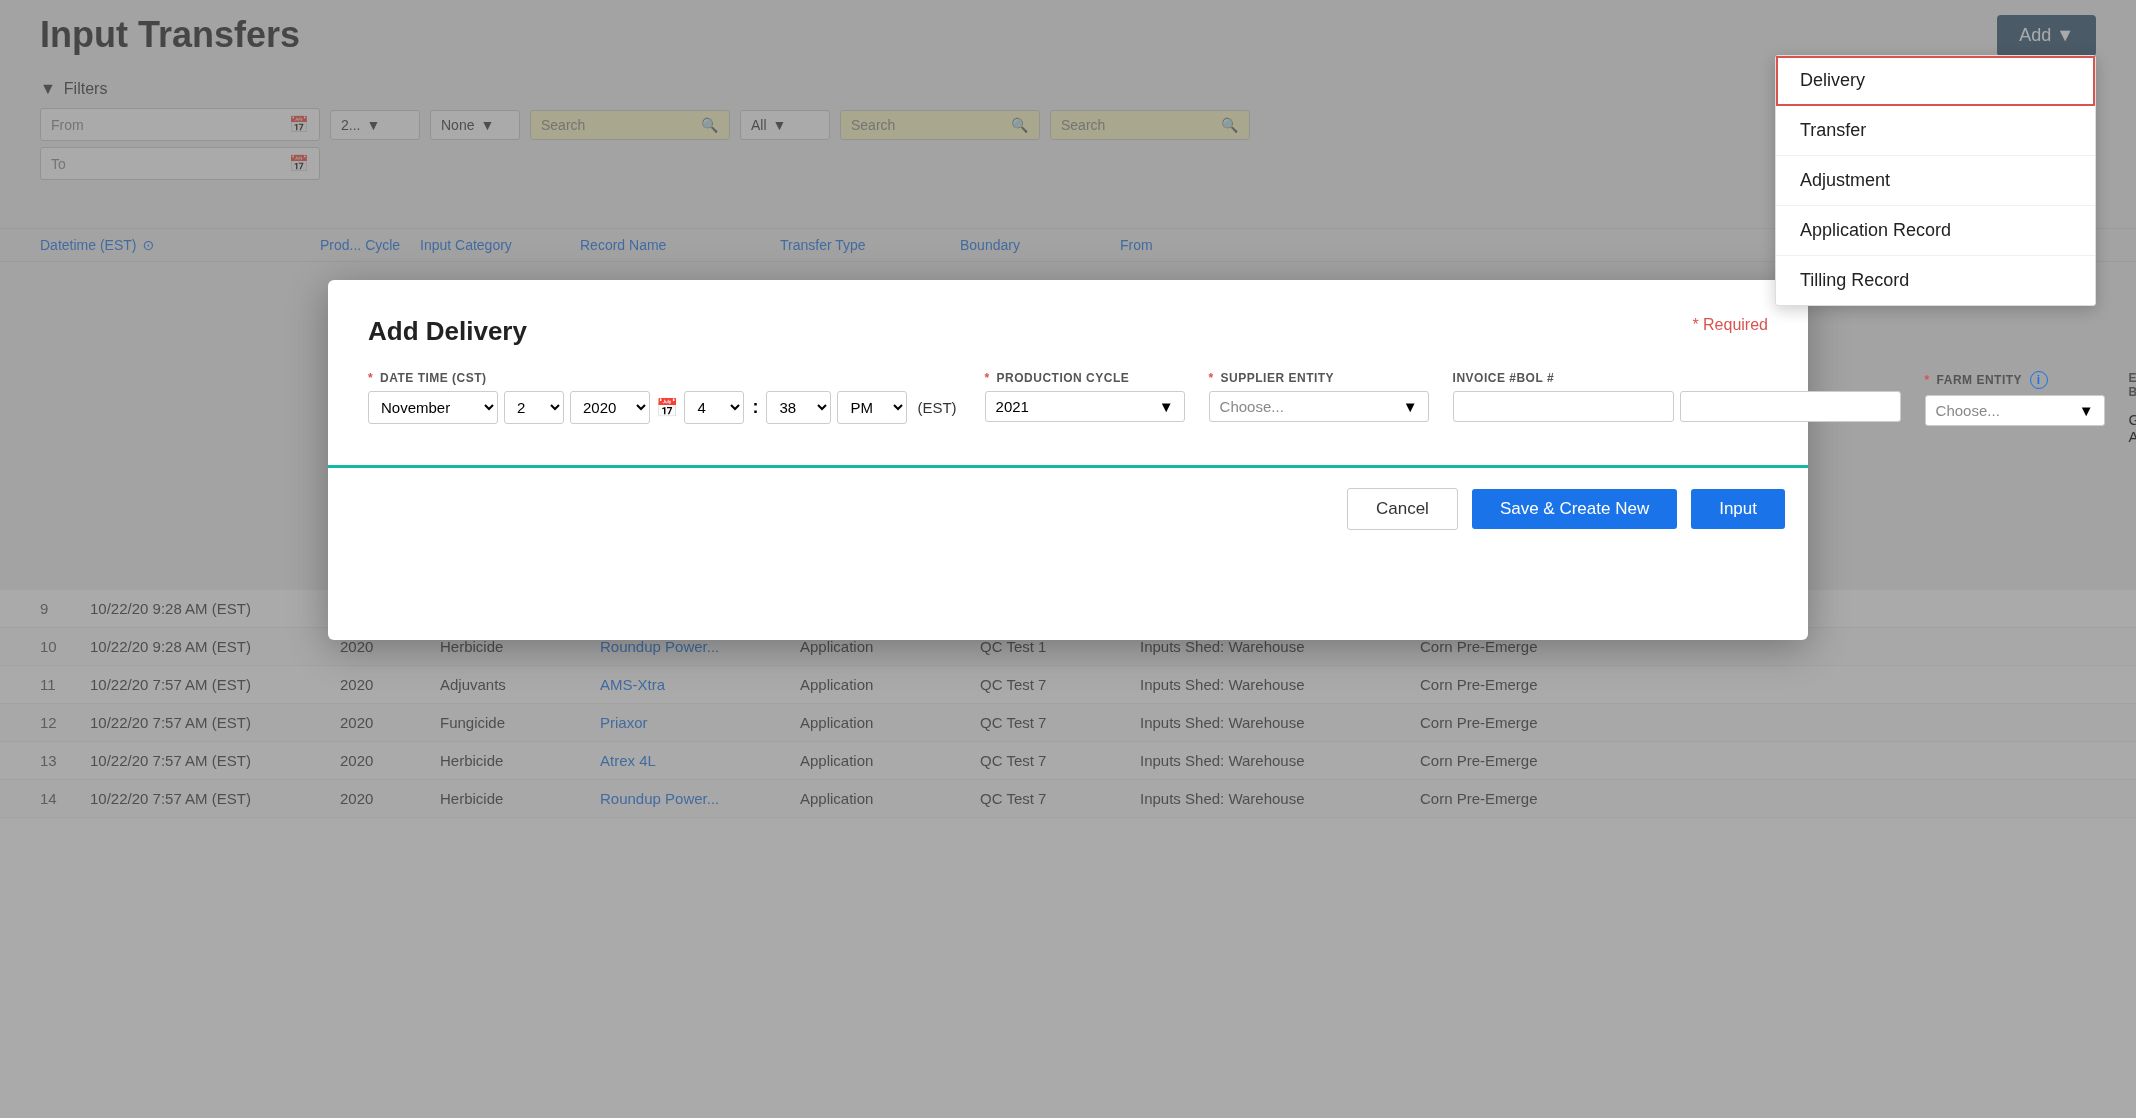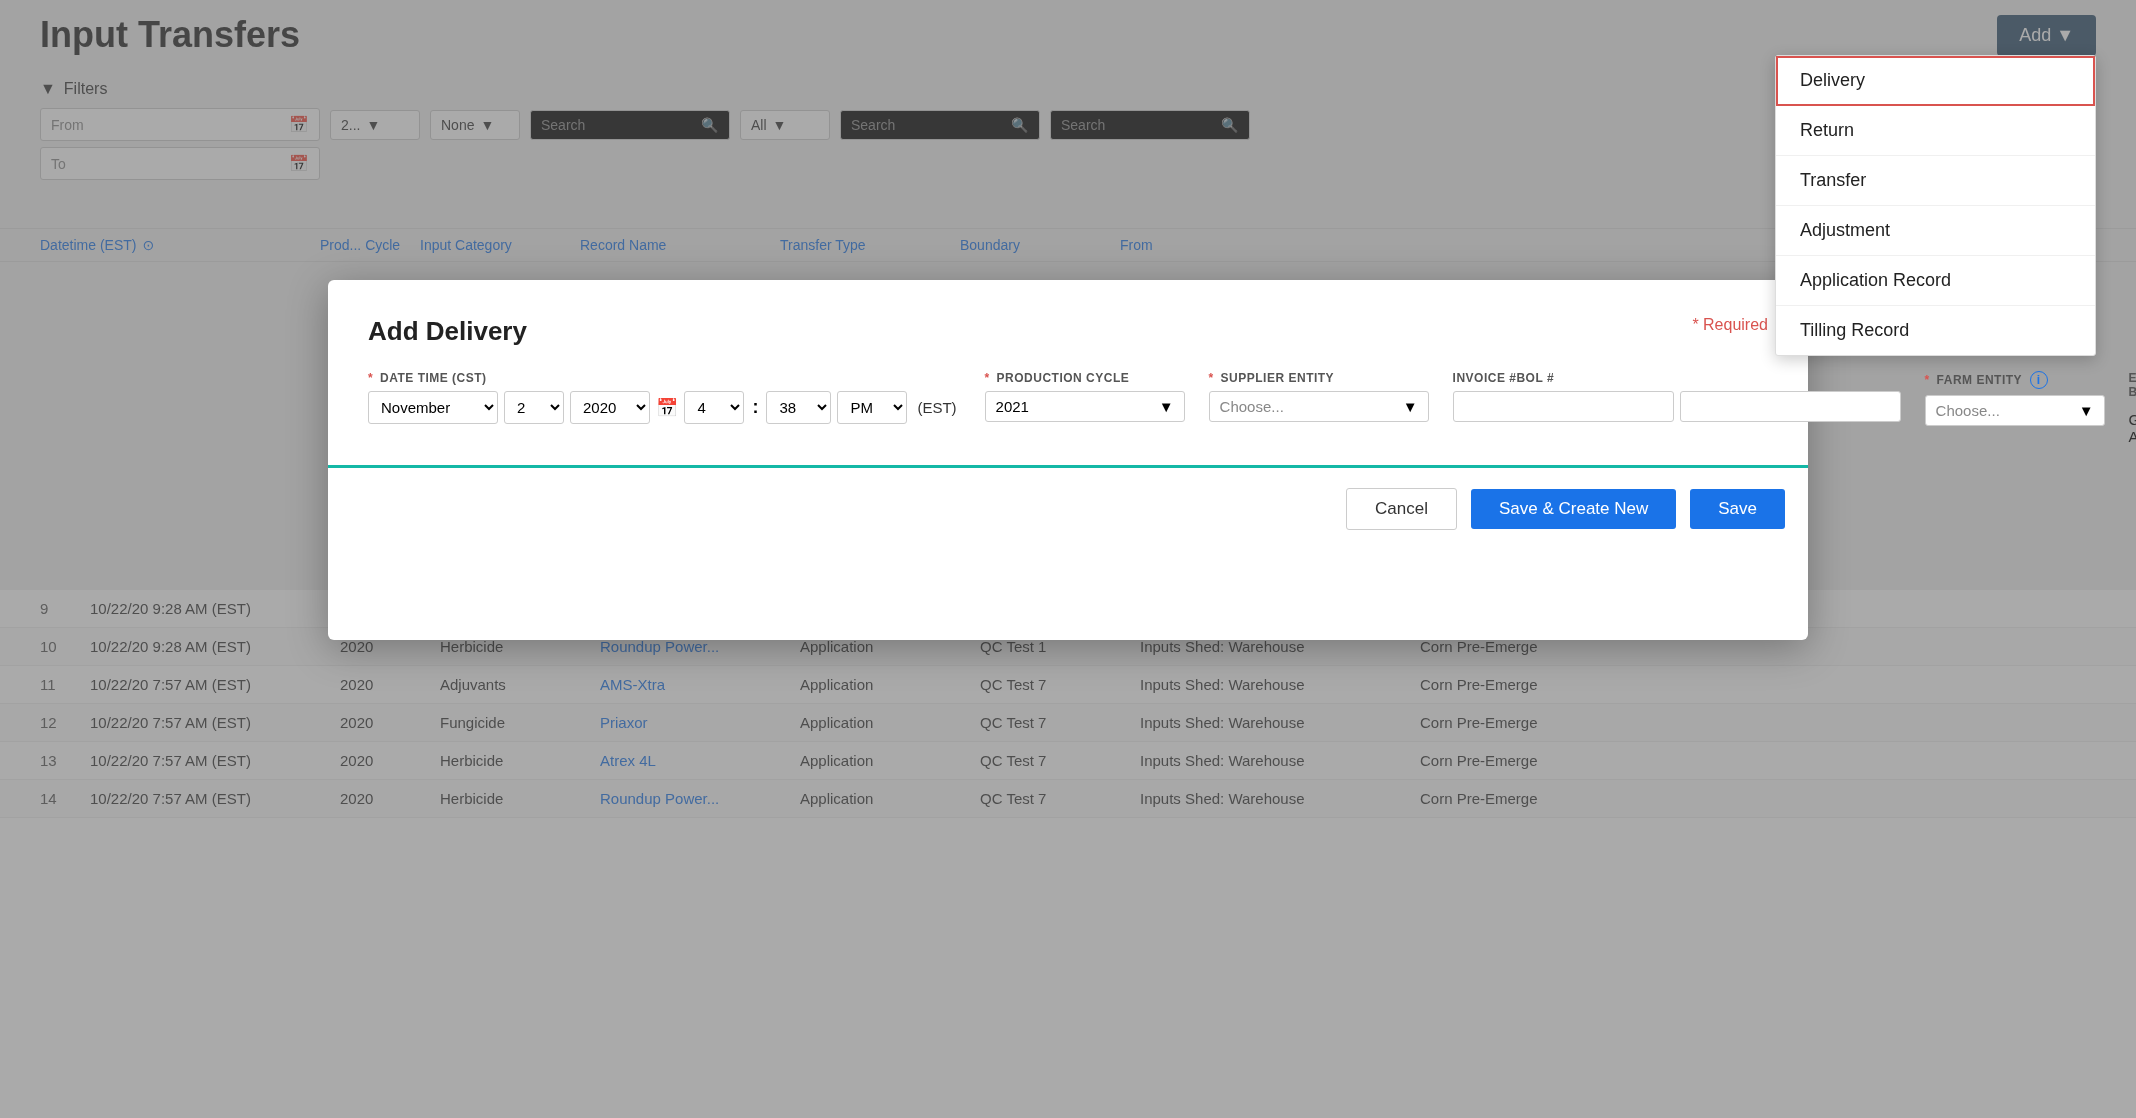--- a/index.html
+++ b/index.html
@@ -43,21 +43,21 @@
       background: white; border: 1px solid #ccc; border-radius: 3px;
       padding: 6px 10px; font-size: 14px; display: flex; align-items: center;
       gap: 6px; min-width: 280px; color: #888;
     }
     .filter-select {
       background: white; border: 1px solid #ccc; border-radius: 3px;
       padding: 6px 10px; font-size: 14px; display: flex; align-items: center;
       gap: 6px; min-width: 90px; color: #333;
     }
     .filter-search {
-      background: #000000; border: 1px solid #ccc; border-radius: 3px;
+      background: #fef9c3; border: 1px solid #ccc; border-radius: 3px;
       padding: 6px 10px; font-size: 14px; display: flex; align-items: center;
       gap: 6px; min-width: 200px; color: #888; text-align: center;
     }
 
     
     .table-header {
       position: absolute; top: 220px; left: 0; right: 0;
       background: #f0f0f0; border-top: 1px solid #ddd; border-bottom: 1px solid #ddd;
       display: flex; padding: 8px 40px; gap: 0;
     }
@@ -345,23 +345,20 @@
     <span class="row-from">Inputs Shed: Warehouse</span>
     <span class="row-to">Corn Pre-Emerge</span>
   </div>
 </div>
 
 <div class="dropdown-menu" style="top:55px; right:40px; width:321px;">
   <div class="dropdown-item highlighted">
     <span>Delivery</span>
   </div>
   <div class="dropdown-item">
-    <span>Return</span>
-  </div>
-  <div class="dropdown-item">
     <span>Transfer</span>
   </div>
   <div class="dropdown-item">
     <span>Adjustment</span>
   </div>
   <div class="dropdown-item">
     <span>Application Record</span>
   </div>
   <div class="dropdown-item">
     <span>Tilling Record</span>
@@ -456,16 +453,16 @@
       <div class="field-group">
         <div class="field-label">ENTERED BY</div>
         <div class="entered-by-text">Granular Adm</div>
       </div>
 
     </div>
 
     <div class="modal-footer">
       <button class="btn-cancel">Cancel</button>
       <button class="btn-save-create">Save &amp; Create New</button>
-      <button class="btn-save">Save</button>
+      <button class="btn-save">Input</button>
     </div>
   </div>
 </div>
 
 </body></html>

